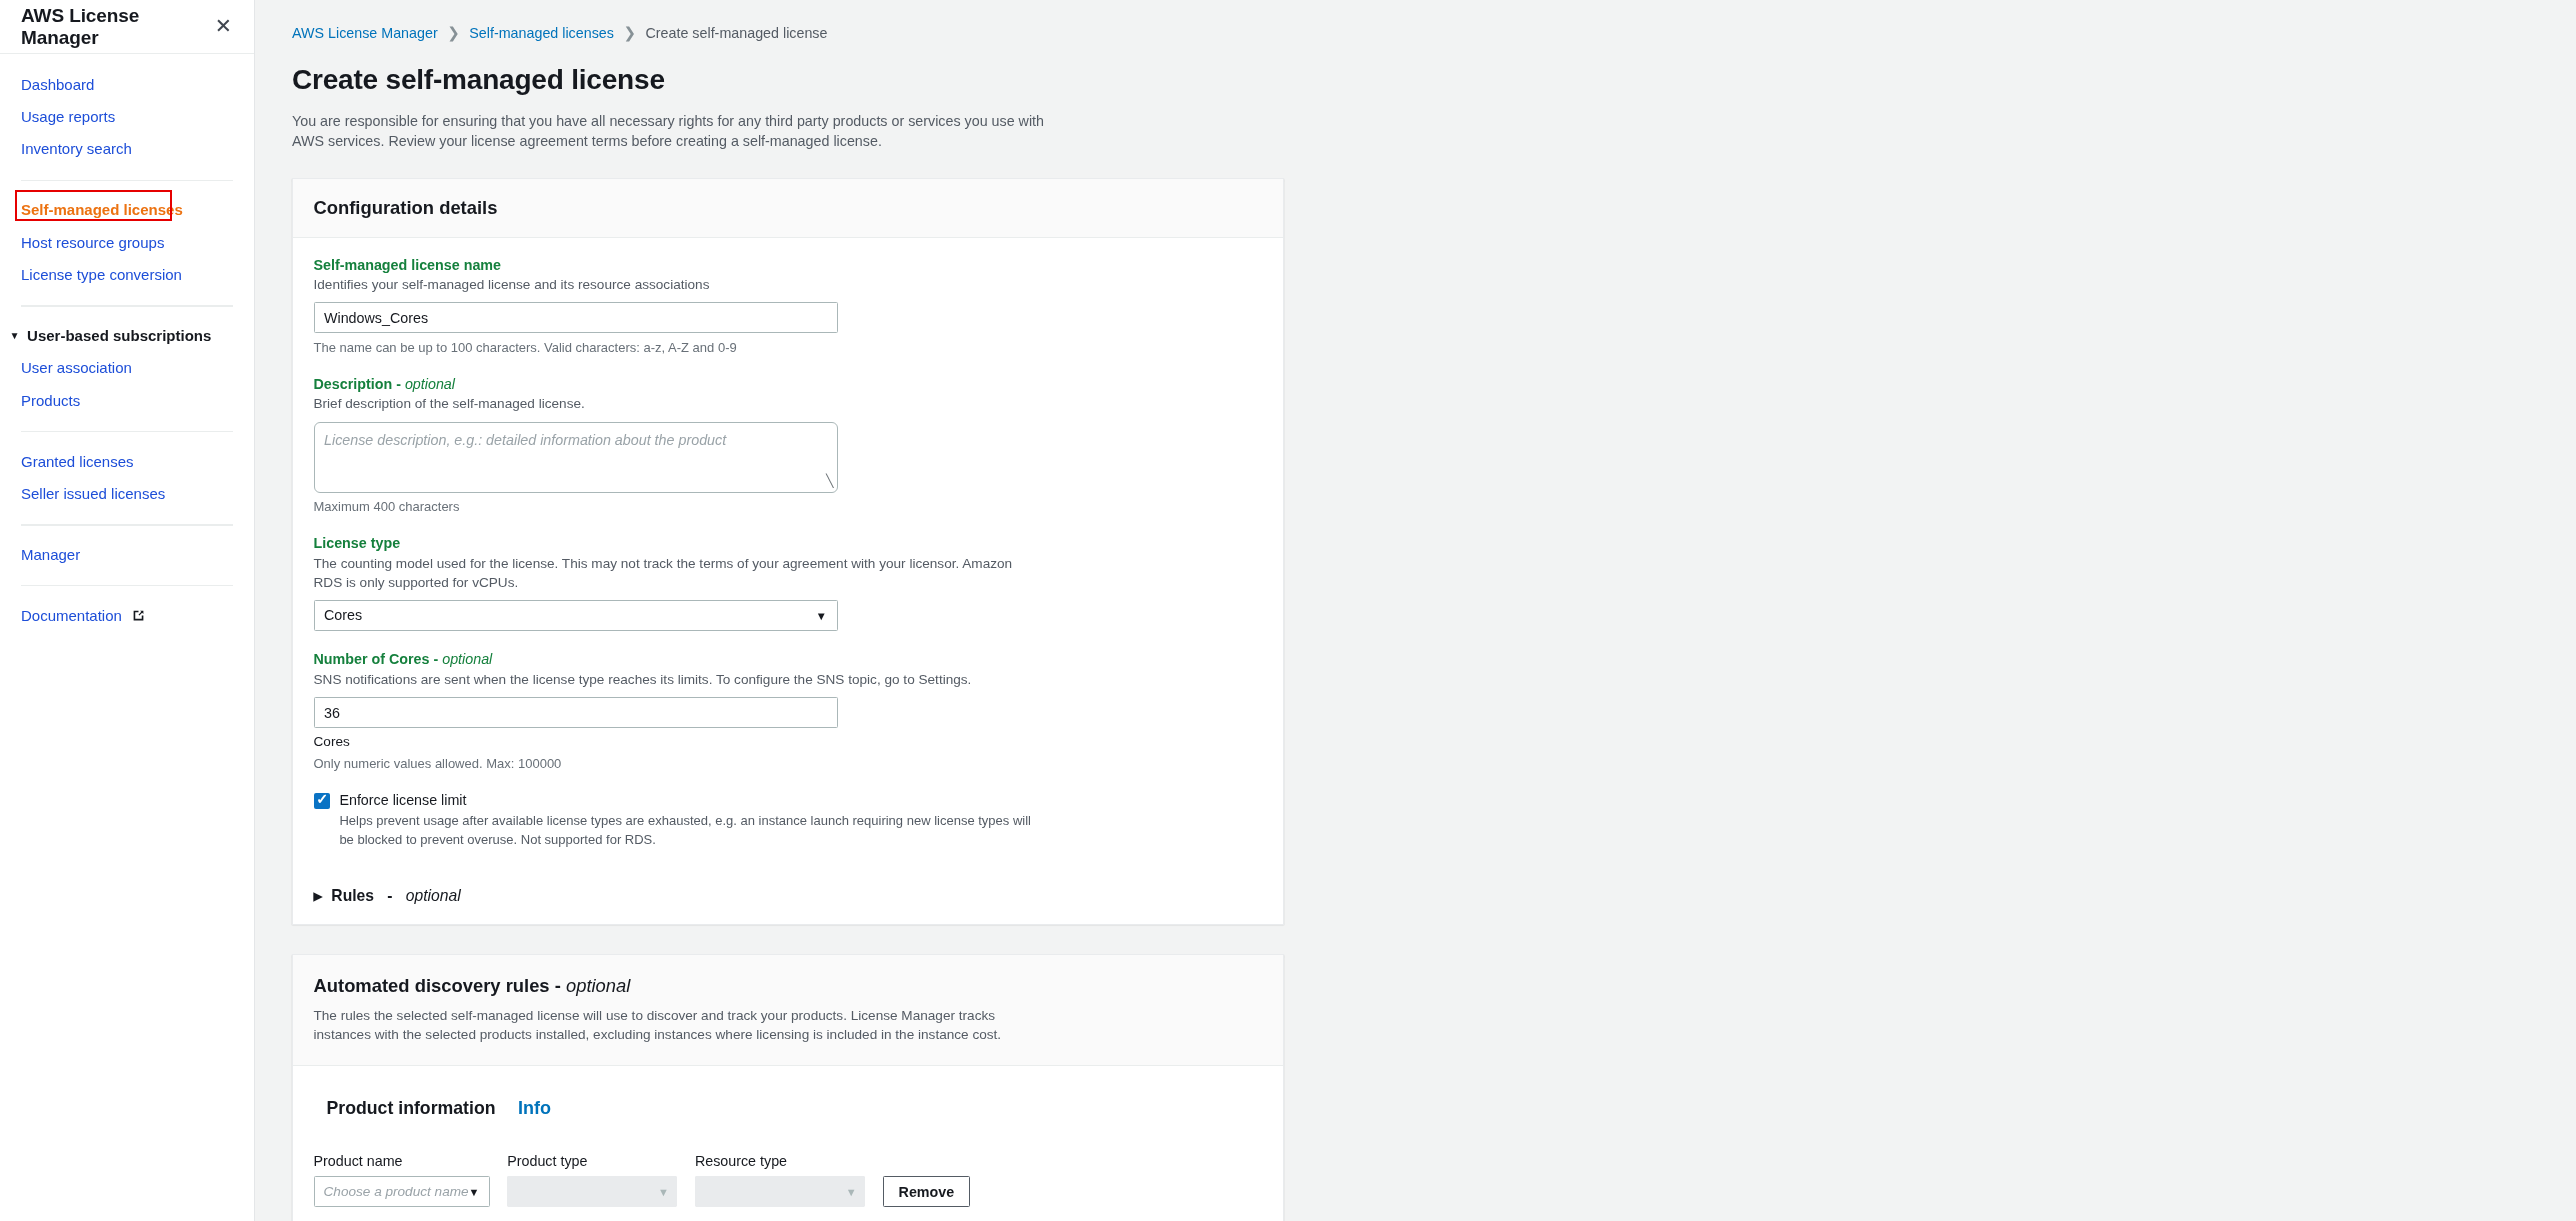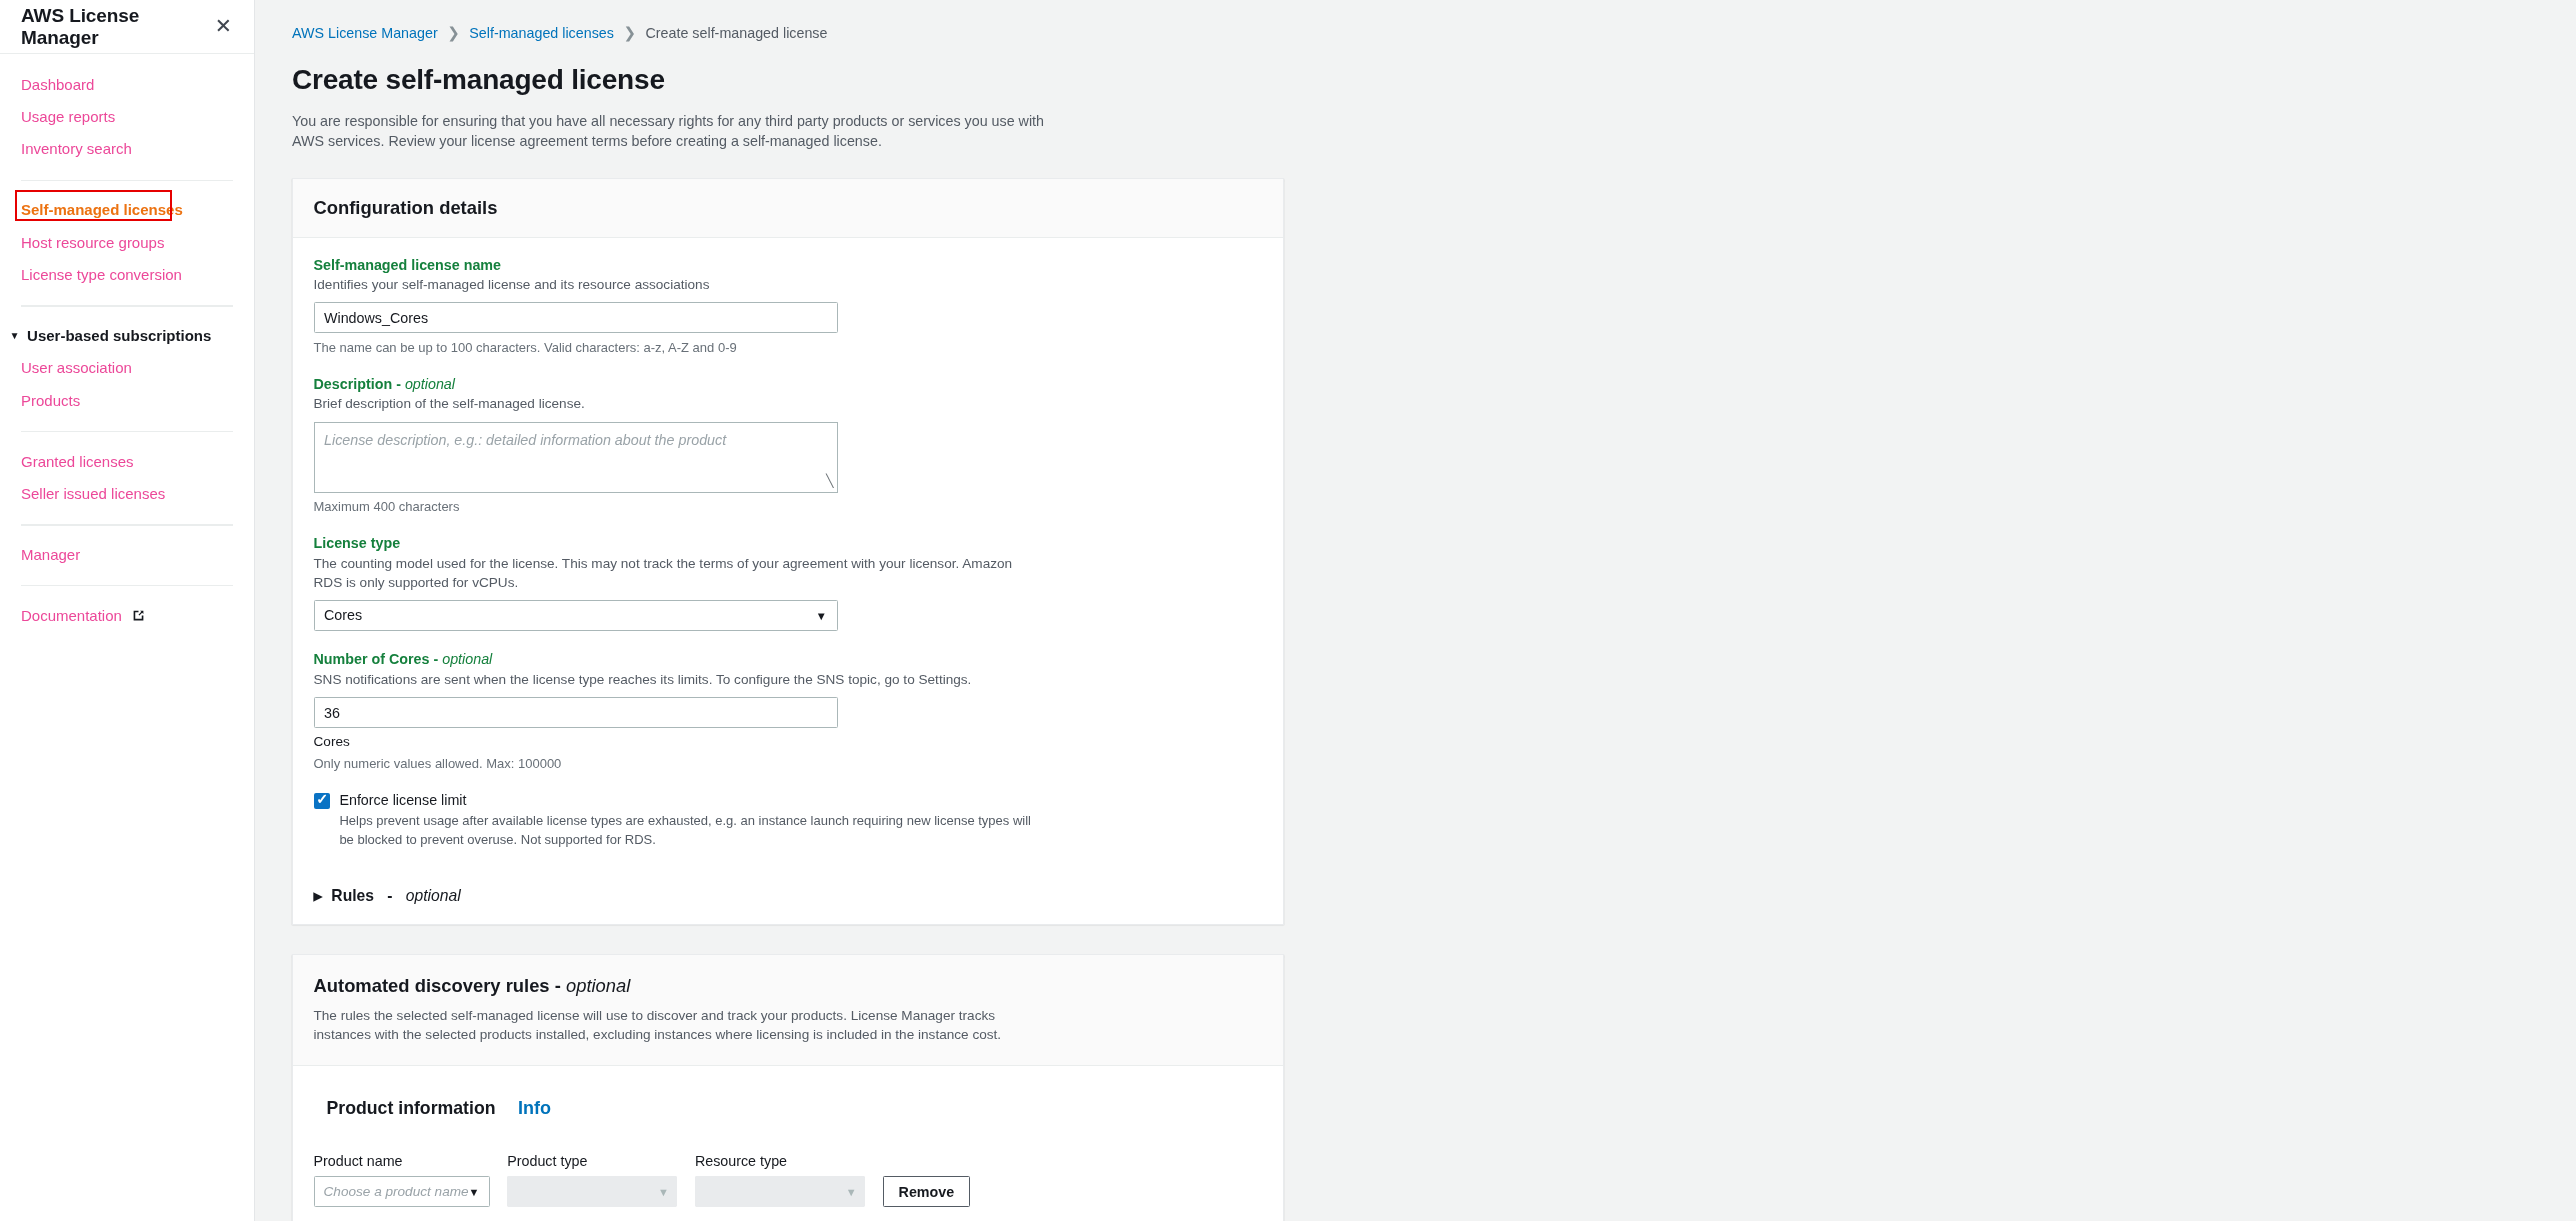--- a/index.html
+++ b/index.html
@@ -21,21 +21,21 @@
   }
   .sb-header {
     height: 54px; display: flex; align-items: center;
     justify-content: space-between; padding: 0 22px 0 21px;
     border-bottom: 1.4px solid #eaeded;
   }
   .sb-title { font-size: 19px; font-weight: bold; color: #16191f; letter-spacing: -0.1px; }
   .sb-close { font-size: 20.5px; color: #414750; line-height: 1; cursor: pointer; font-weight: 300; }
   .sb-nav { padding-top: 15px; }
   .sb-item {
-    font-size: 15px; color: #ec4899; padding: 6.8px 21px;
+    font-size: 15px; color: #1d4ed8; padding: 6.8px 21px;
     line-height: 1.25; cursor: pointer; white-space: nowrap;
   }
   .sb-item.group {
     font-weight: bold; color: #16191f; display: flex;
     align-items: center; gap: 7.5px; padding-left: 9.5px;
   }
   .sb-item.group .caret { font-size: 10.2px; color: #16191f; line-height: 1; }
   .sb-item.active { color: #ec7211; font-weight: bold; }
   .sb-hl {
     position: absolute; left: 15px; top: 190px; width: 157px; height: 31px;
@@ -77,21 +77,21 @@
   .field-foot { font-size: 13px; color: #687078; margin-top: 6.8px; }
   .field-unit { font-size: 13.6px; color: #16191f; margin-top: 6.1px; }
 
   .inp {
     width: 524px; height: 31px; border: 0.7px solid #aab7b8; border-radius: 1.4px;
     background: #fff; font-size: 14.3px; color: #16191f;
     padding: 0 9.5px; font-family: "Liberation Sans", sans-serif;
     display: flex; align-items: center;
   }
   .ta {
-    width: 524px; height: 71px; border: 0.7px solid #aab7b8; border-radius: 0;
+    width: 524px; height: 71px; border: 0.7px solid #aab7b8; border-radius: 6px;
     background: #fff; font-size: 14.3px; color: #9aa3a8; font-style: italic;
     padding: 8.2px 9.5px; position: relative; line-height: 1.3;
   }
   .ta .grip {
     position: absolute; right: 2.7px; bottom: 1.4px; font-size: 12.3px;
     color: #6b7276; font-style: normal; transform: scaleX(-1);
   }
   .sel {
     width: 524px; height: 31px; border: 0.7px solid #aab7b8; border-radius: 1.4px;
     background: #fff; font-size: 14.3px; color: #16191f; padding: 0 9.5px;

